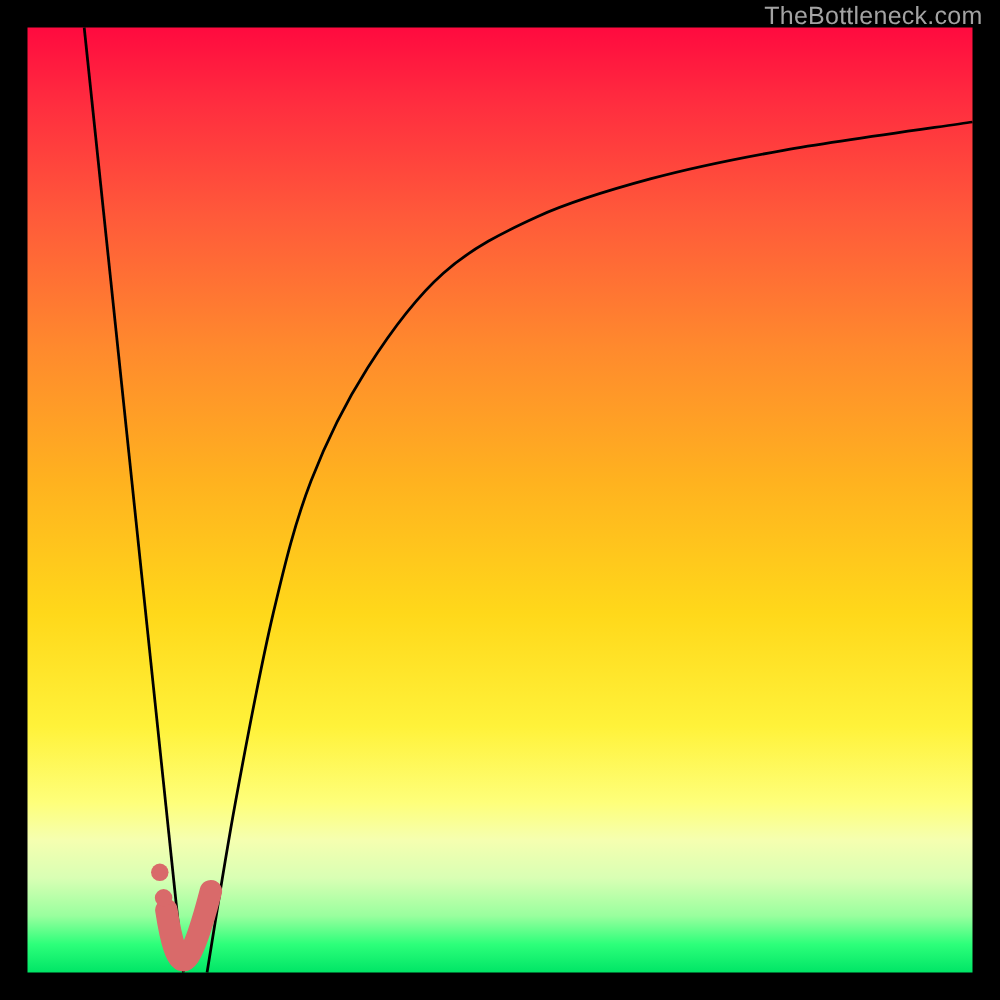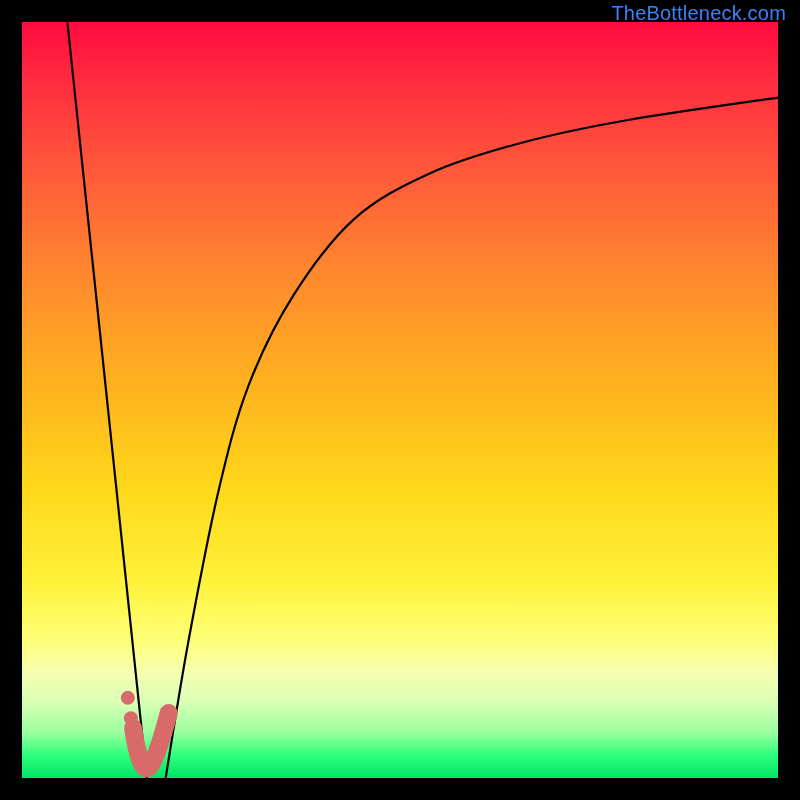--- a/index.html
+++ b/index.html
@@ -30,21 +30,21 @@
       #d9ffb4 90%,
       #99ff9e 94%,
       #2dff7a 97%,
       #00e566 100%
     );
   }
   .watermark {
     position: absolute;
     top: 2px;
     right: 14px;
-    color: #3b82f6;
+    color: #a3a3a3;
     font-size: 20px;
     font-weight: 500;
     letter-spacing: 0.2px;
     user-select: none;
   }
   svg.curves {
     position: absolute;
     left: 0;
     top: 0;
     width: 756px;

